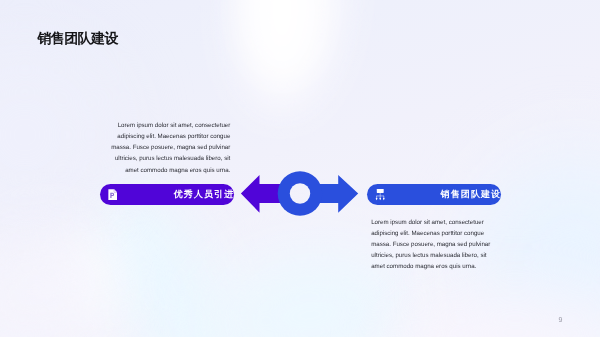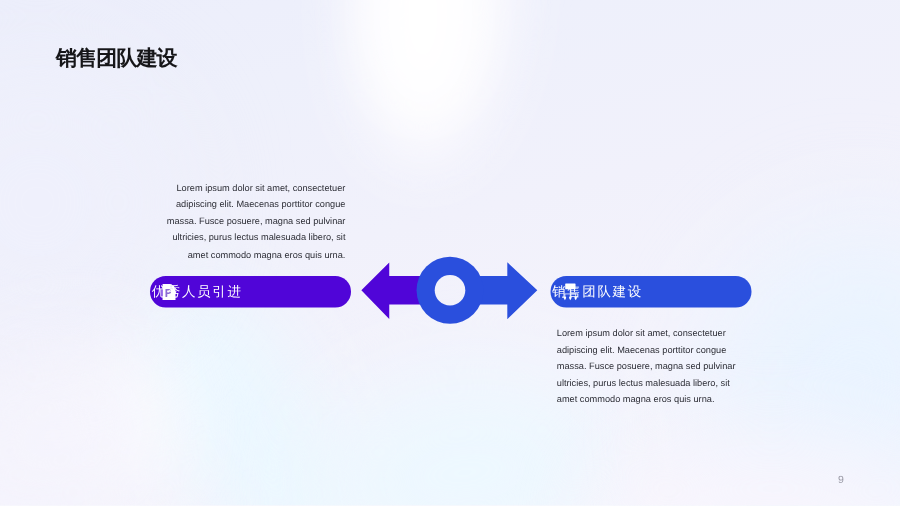--- a/index.html
+++ b/index.html
@@ -41,21 +41,21 @@
   .txt-left{left:108.3px;top:120.2px;width:122px;text-align:right;}
   .txt-right{left:371.2px;top:216.9px;width:122px;text-align:left;}
 
   .pill{position:absolute;height:21px;border-radius:10.5px;top:184px;}
   .pill-left{left:100px;width:134.3px;background:#5005d8;}
   .pill-right{left:366.9px;width:134.3px;background:#2a4fdd;}
   .pill .ic{position:absolute;top:50%;}
   .ic-doc{width:9.7px;height:11.6px;left:7.7px;margin-top:-5.9px;}
   .ic-map{width:8.4px;height:11.2px;left:9.2px;margin-top:-5.3px;overflow:visible;}
   .pill .lbl{position:absolute;left:0;right:0;top:50%;margin-top:-5.5px;height:11px;line-height:11px;
-             text-align:left;font-size:9px;font-weight:normal;color:#fff;letter-spacing:1.1px;text-indent:1.1px;transform:translateZ(0);}
+             text-align:right;font-size:9px;font-weight:bold;color:#fff;letter-spacing:1.1px;text-indent:1.1px;transform:translateZ(0);}
 
   .arrow{position:absolute;left:238px;top:169px;}
 </style>
 </head>
 <body>
 
 <div class="slide">
   <div class="bgwrap">
     <div class="bg bg1"></div>
     <div class="bg bg2"></div>

